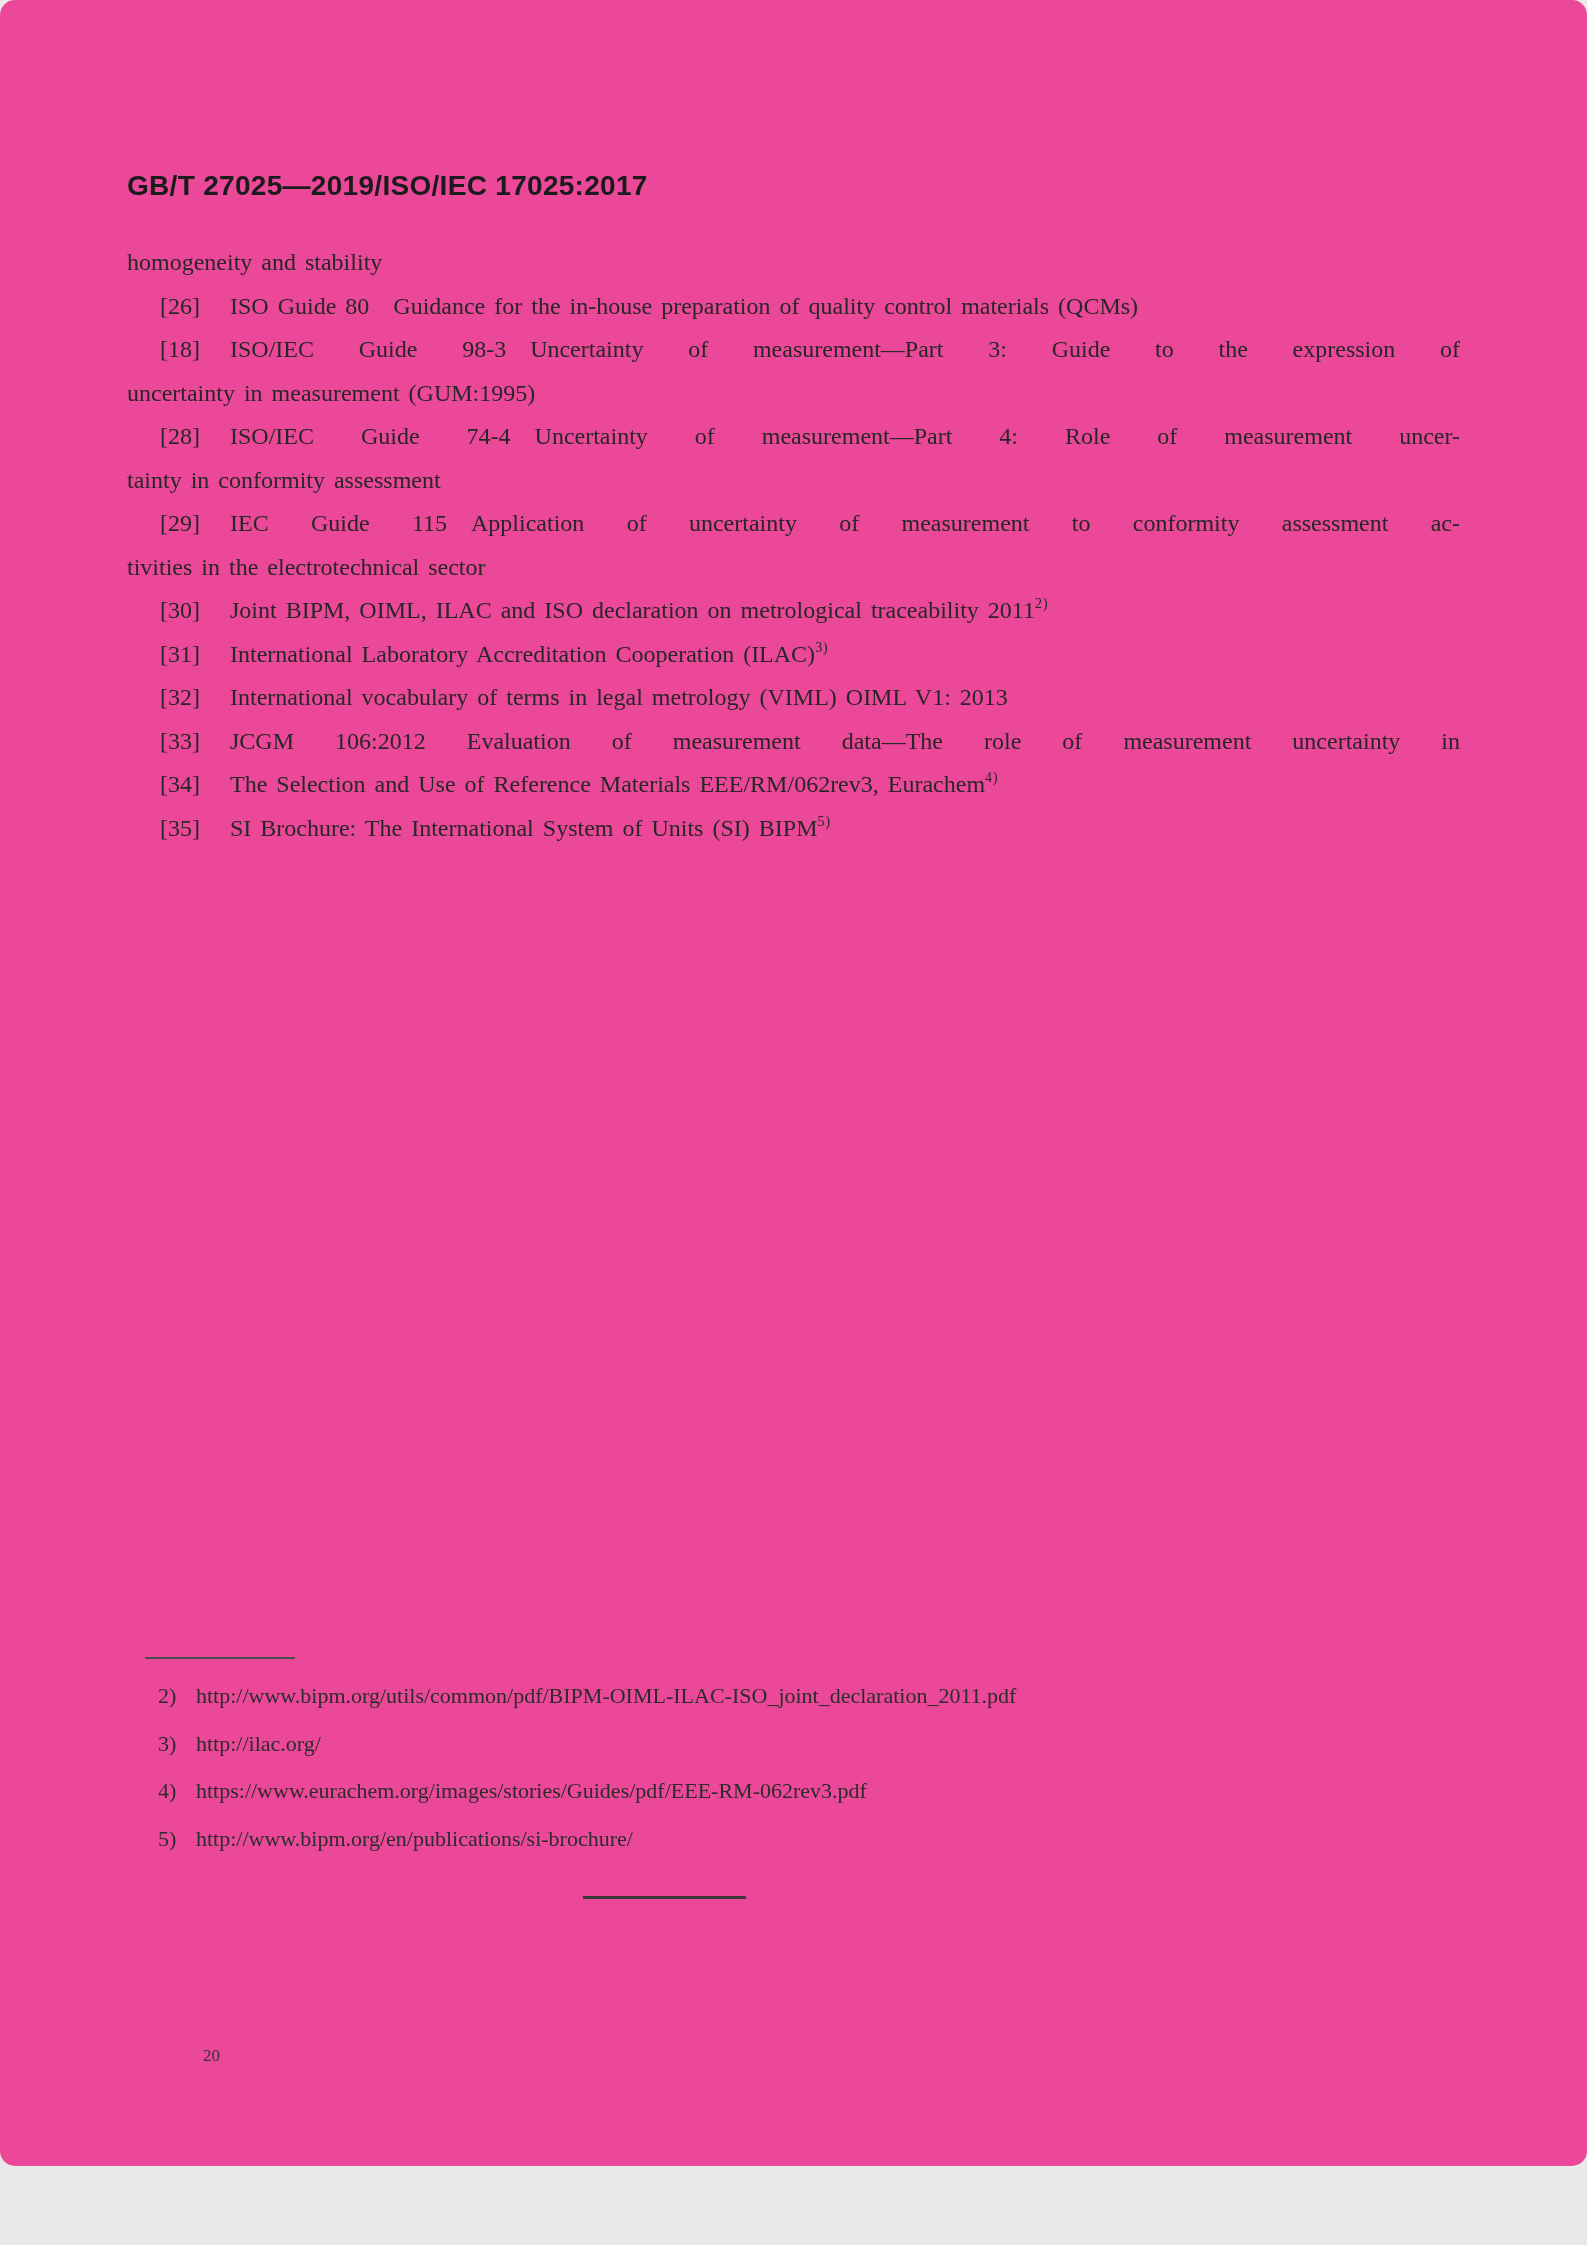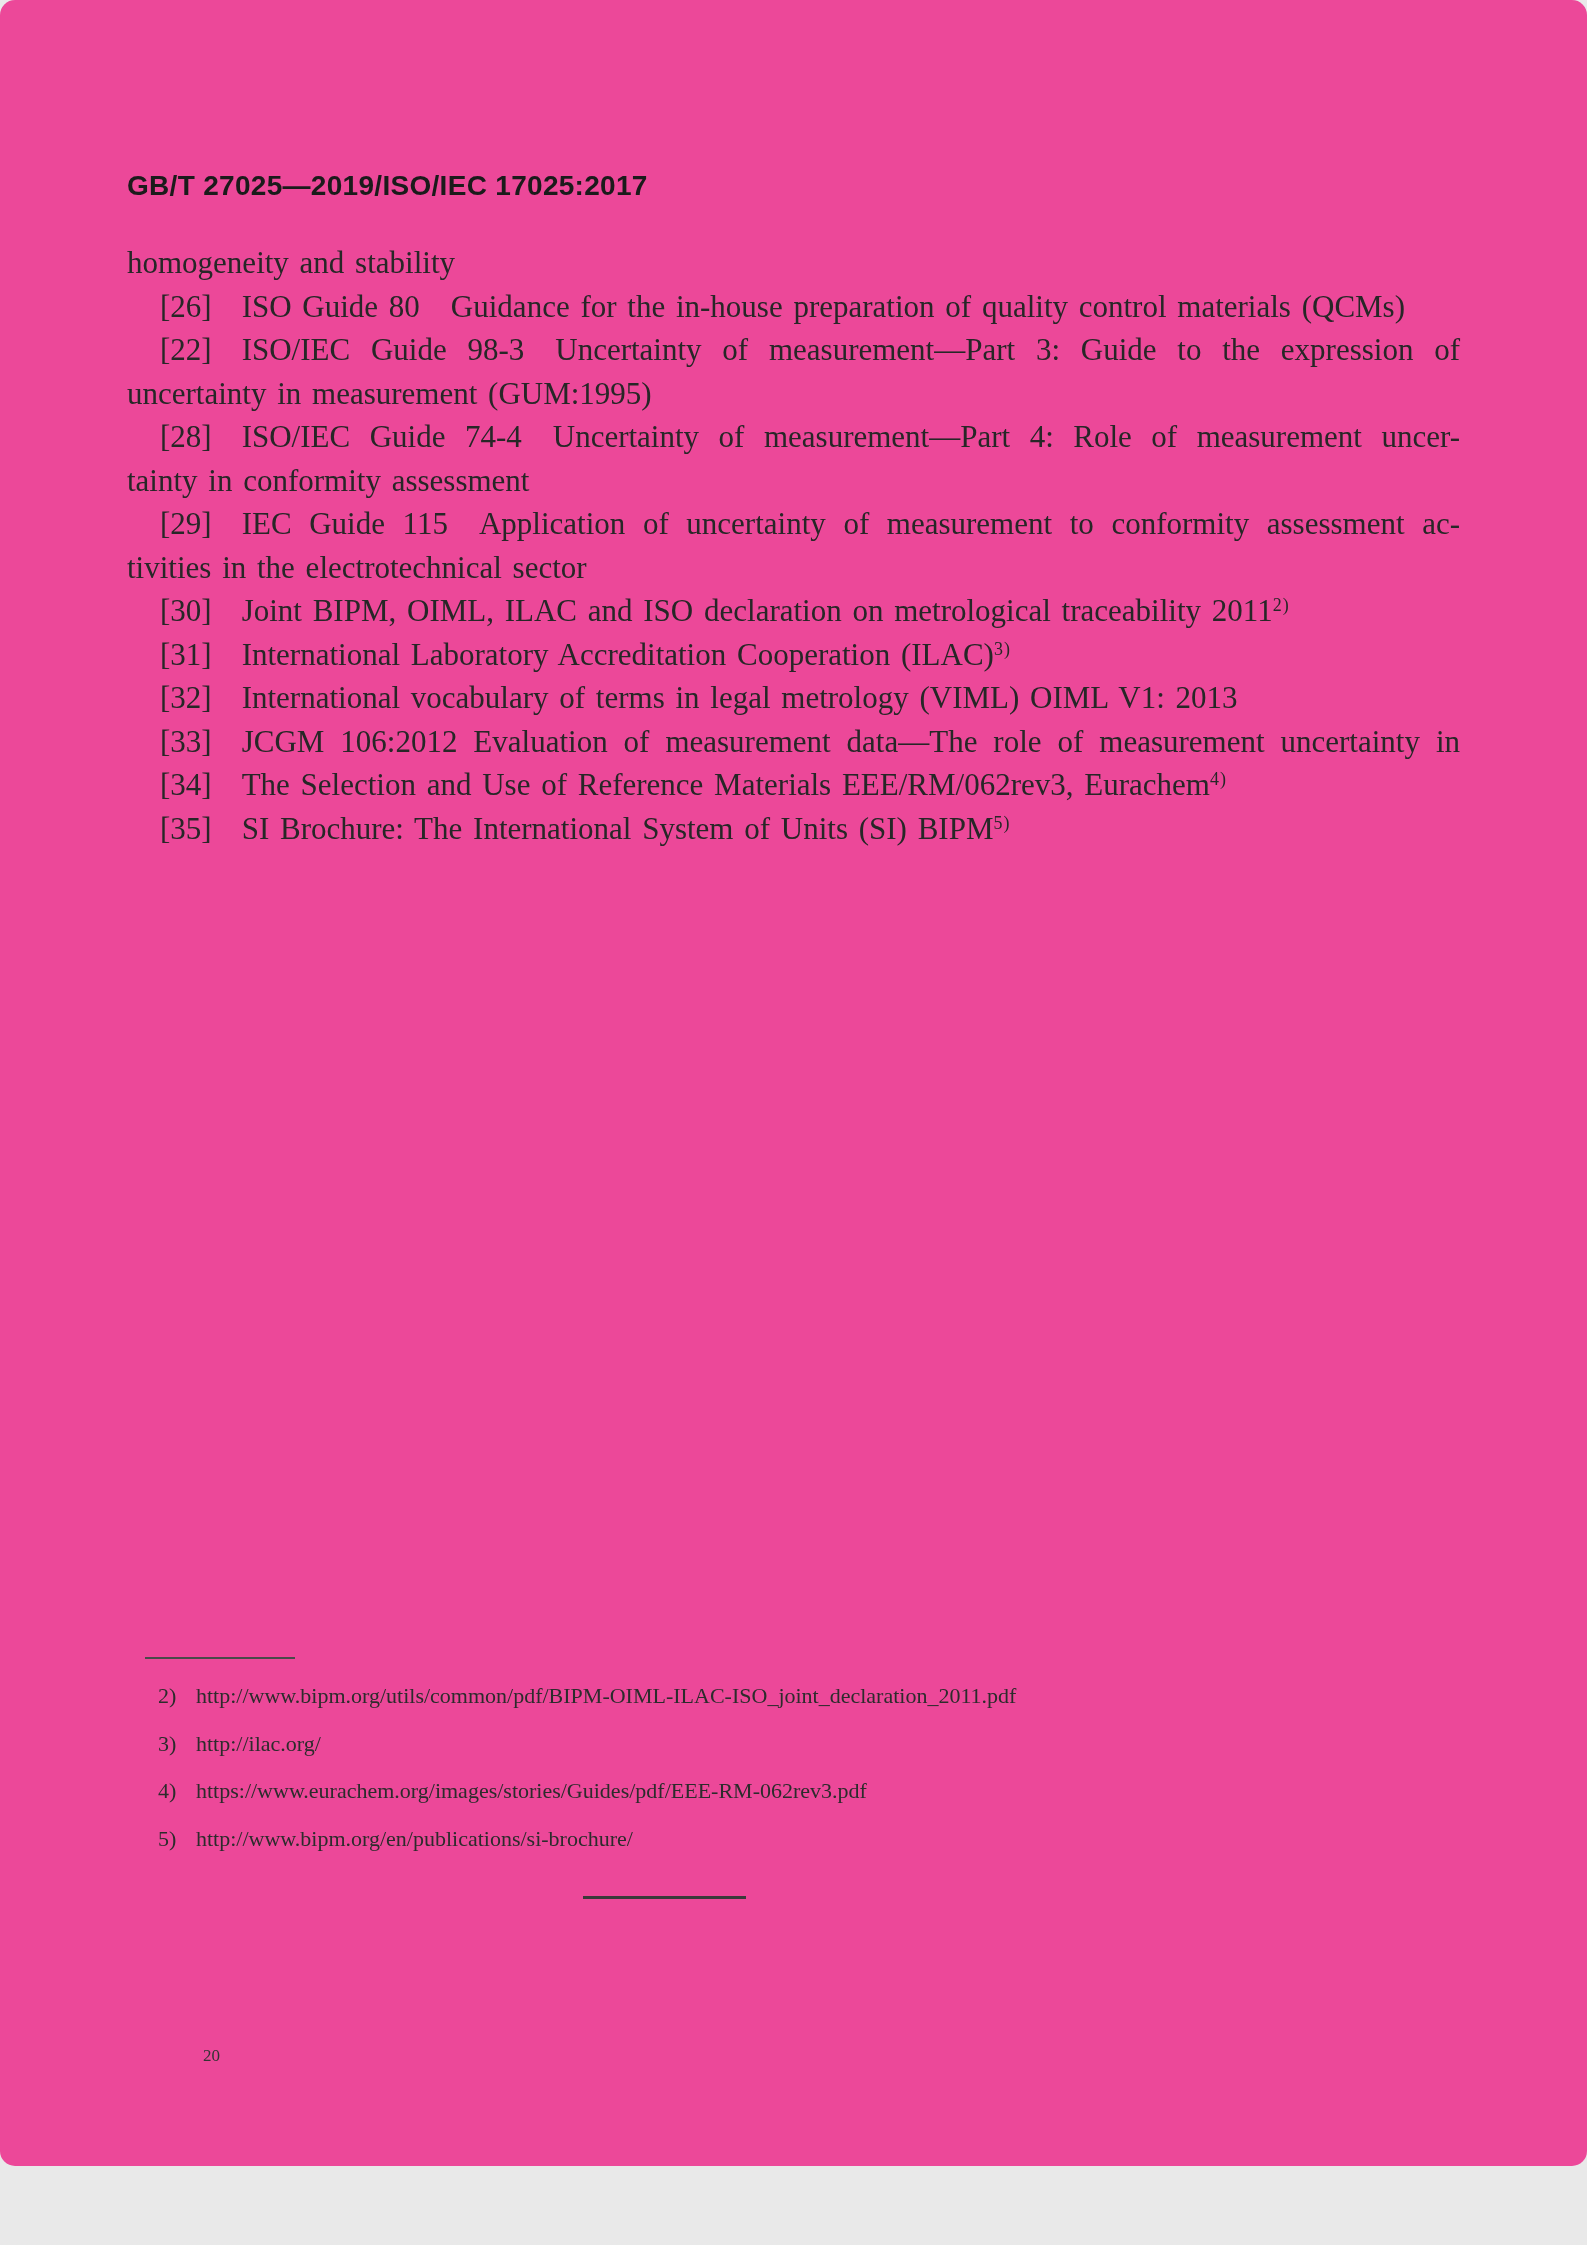--- a/index.html
+++ b/index.html
@@ -27,21 +27,21 @@
     white-space: nowrap;
   }
 
   
   .bib {
     position: absolute;
     left: 127px;
     top: 241px;
     width: 1333px;
     font-family: "Liberation Serif", serif;
-    font-size: 31px;
+    font-size: 24px;
     line-height: 43.5px;
     word-spacing: 3px;
     color: #272727;
   }
   .bib p { margin: 0; padding: 0; }
   .line { text-align: left; white-space: normal; }
   .line.j { text-align: justify; text-align-last: justify; }
   .lbl { margin-left: 33px; margin-right: 30px; }
   sup.fnref {
     font-size: 0.58em;
@@ -95,21 +95,21 @@
 <div class="page">
 
   <div class="doc-header">GB/T 27025—2019/ISO/IEC 17025:2017</div>
 
   <div class="bib">
 
     <p class="line"><span>homogeneity and stability</span></p>
 
     <p class="line"><span class="lbl">[26]</span><span>ISO Guide 80 Guidance for the in-house preparation of quality control materials (QCMs)</span></p>
 
-    <p class="line j"><span class="lbl">[22]</span><span>ISO/IEC Guide 98-3 Uncertainty of measurement—Part 3: Guide to the expression of</span></p>
+    <p class="line j"><span class="lbl">[18]</span><span>ISO/IEC Guide 98-3 Uncertainty of measurement—Part 3: Guide to the expression of</span></p>
     <p class="line"><span>uncertainty in measurement (GUM:1995)</span></p>
 
     <p class="line j"><span class="lbl">[28]</span><span>ISO/IEC Guide 74-4 Uncertainty of measurement—Part 4: Role of measurement uncer-</span></p>
     <p class="line"><span>tainty in conformity assessment</span></p>
 
     <p class="line j"><span class="lbl">[29]</span><span>IEC Guide 115 Application of uncertainty of measurement to conformity assessment ac-</span></p>
     <p class="line"><span>tivities in the electrotechnical sector</span></p>
 
     <p class="line"><span class="lbl">[30]</span><span>Joint BIPM, OIML, ILAC and ISO declaration on metrological traceability 2011</span><sup class="fnref">2)</sup></p>
 

